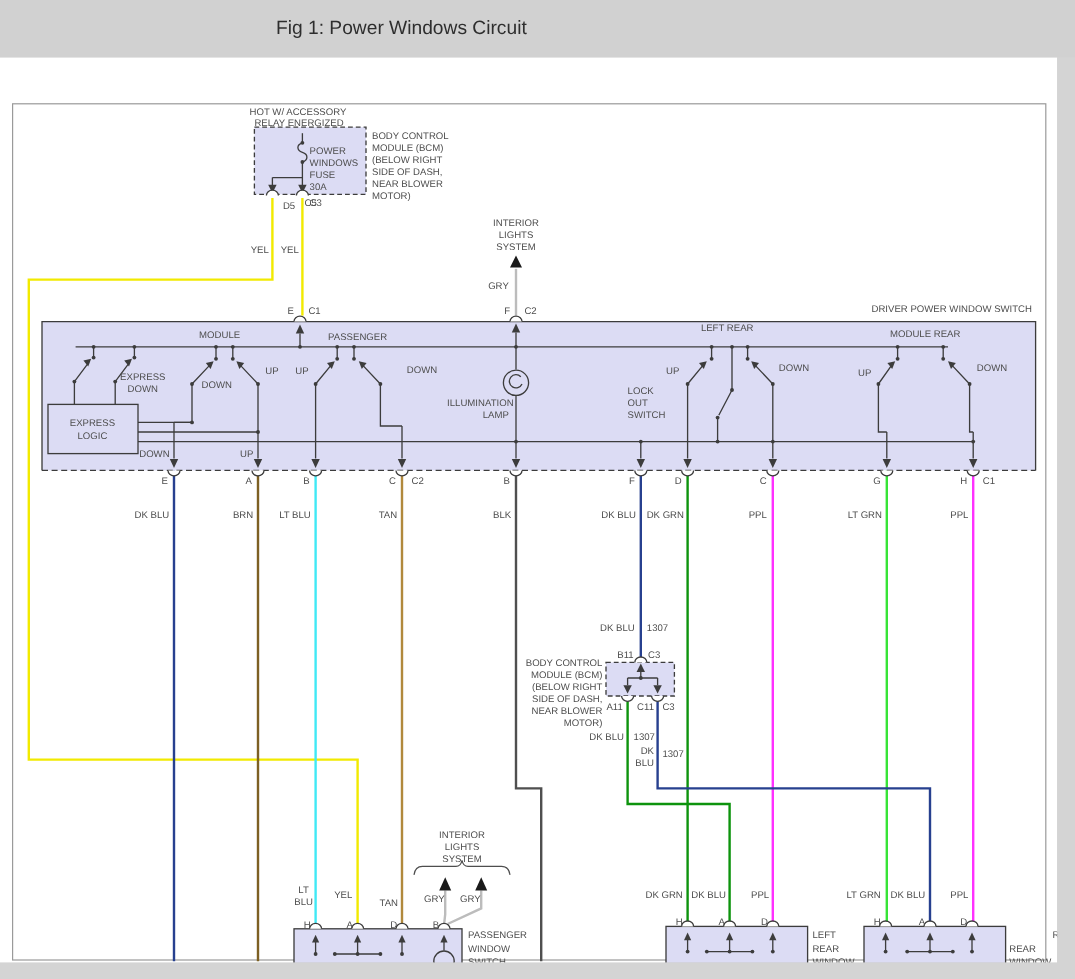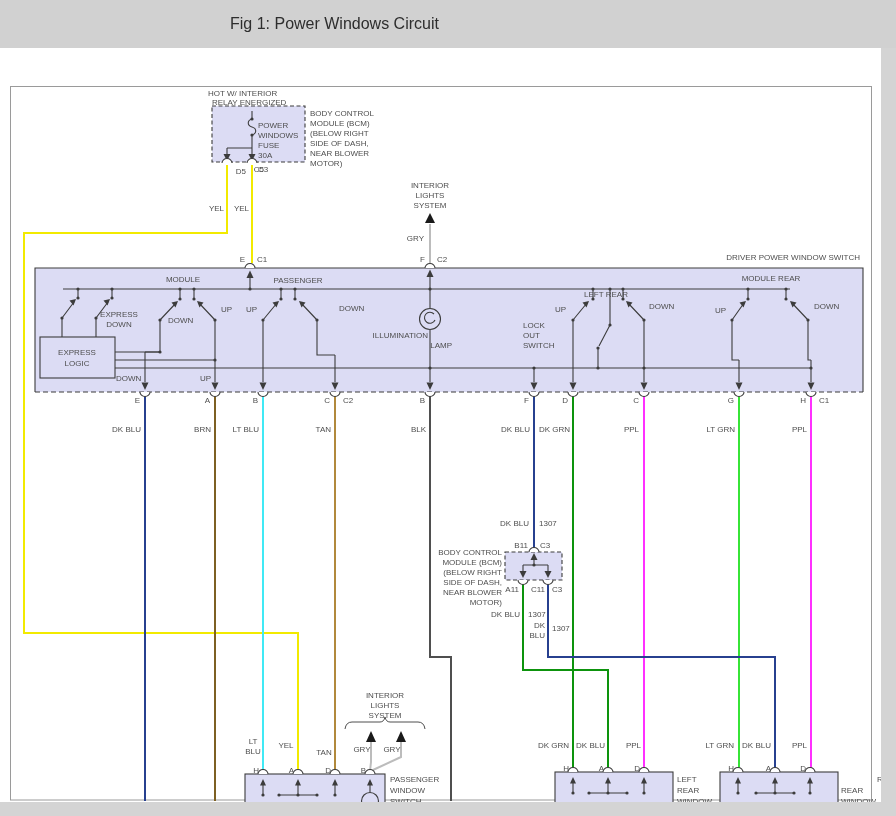--- a/index.html
+++ b/index.html
@@ -249,21 +249,21 @@
     <circle cx="794" cy="793" r="1.6" fill="#3c3c3c" stroke="none"></circle>
     <circle cx="738" cy="793" r="1.6" fill="#3c3c3c" stroke="none"></circle>
     <circle cx="810" cy="793" r="1.6" fill="#3c3c3c" stroke="none"></circle>
     <path d="M733,772 A5,4.5 0 0 1 743,772" fill="#fff"></path>
     <path d="M770,772 A5,4.5 0 0 1 780,772" fill="#fff"></path>
     <path d="M805,772 A5,4.5 0 0 1 815,772" fill="#fff"></path>
   </g>
 </svg>
 
 <div id="labels">
-    <div class="lbl" style="left: 208px; top: 89px;">HOT W/ INTERIOR</div>
+    <div class="lbl" style="left: 208px; top: 89px;">HOT W/ ACCESSORY</div>
     <div class="lbl" style="left: 212px; top: 98px;">RELAY ENERGIZED</div>
     <div class="lbl" style="left: 258px; top: 121px;">POWER</div>
     <div class="lbl" style="left: 258px; top: 131px;">WINDOWS</div>
     <div class="lbl" style="left: 258px; top: 141px;">FUSE</div>
     <div class="lbl" style="left: 258px; top: 151px;">30A</div>
     <div class="lbl" style="left: 310px; top: 109px;">BODY CONTROL</div>
     <div class="lbl" style="left: 310px; top: 119px;">MODULE (BCM)</div>
     <div class="lbl" style="left: 310px; top: 129px;">(BELOW RIGHT</div>
     <div class="lbl" style="left: 310px; top: 139px;">SIDE OF DASH,</div>
     <div class="lbl" style="left: 310px; top: 149px;">NEAR BLOWER</div>
@@ -277,36 +277,36 @@
     <div class="lbl" style="left: 430px; top: 191px; transform: translateX(-50%);">LIGHTS</div>
     <div class="lbl" style="left: 430px; top: 201px; transform: translateX(-50%);">SYSTEM</div>
     <div class="lbl" style="left: 424px; top: 234px; transform: translateX(-100%);">GRY</div>
     <div class="lbl" style="left: 245px; top: 255px; transform: translateX(-100%);">E</div>
     <div class="lbl u" style="left: 257px; top: 255px;">C1</div>
     <div class="lbl" style="left: 425px; top: 255px; transform: translateX(-100%);">F</div>
     <div class="lbl u" style="left: 437px; top: 255px;">C2</div>
     <div class="lbl" style="left: 860px; top: 253px; transform: translateX(-100%);">DRIVER POWER WINDOW SWITCH</div>
     <div class="lbl" style="left: 183px; top: 275px; transform: translateX(-50%);">MODULE</div>
     <div class="lbl" style="left: 298px; top: 276px; transform: translateX(-50%);">PASSENGER</div>
-    <div class="lbl" style="left: 606px; top: 290px; transform: translateX(-50%);">LEFT REAR</div>
+    <div class="lbl" style="left: 606px; top: 269px; transform: translateX(-50%);">LEFT REAR</div>
     <div class="lbl" style="left: 771px; top: 274px; transform: translateX(-50%);">MODULE REAR</div>
     <div class="lbl" style="left: 119px; top: 310px; transform: translateX(-50%);">EXPRESS</div>
     <div class="lbl" style="left: 119px; top: 320px; transform: translateX(-50%);">DOWN</div>
     <div class="lbl" style="left: 77px; top: 348px; transform: translateX(-50%);">EXPRESS</div>
     <div class="lbl" style="left: 77px; top: 359px; transform: translateX(-50%);">LOGIC</div>
     <div class="lbl" style="left: 168px; top: 316px;">DOWN</div>
     <div class="lbl" style="left: 221px; top: 305px;">UP</div>
     <div class="lbl" style="left: 246px; top: 305px;">UP</div>
     <div class="lbl" style="left: 339px; top: 304px;">DOWN</div>
     <div class="lbl" style="left: 555px; top: 305px;">UP</div>
     <div class="lbl" style="left: 649px; top: 302px;">DOWN</div>
     <div class="lbl" style="left: 715px; top: 306px;">UP</div>
     <div class="lbl" style="left: 814px; top: 302px;">DOWN</div>
     <div class="lbl" style="left: 428px; top: 331px; transform: translateX(-100%);">ILLUMINATION</div>
-    <div class="lbl" style="left: 452px; top: 341px; transform: translateX(-100%); text-align: right;">LAMP</div>
+    <div class="lbl" style="left: 424px; top: 341px; transform: translateX(-100%); text-align: right;">LAMP</div>
     <div class="lbl" style="left: 523px; top: 321px;">LOCK</div>
     <div class="lbl" style="left: 523px; top: 331px;">OUT</div>
     <div class="lbl" style="left: 523px; top: 341px;">SWITCH</div>
     <div class="lbl" style="left: 116px; top: 374px;">DOWN</div>
     <div class="lbl" style="left: 200px; top: 374px;">UP</div>
     <div class="lbl" style="left: 140px; top: 396px; transform: translateX(-100%);">E</div>
     <div class="lbl" style="left: 210px; top: 396px; transform: translateX(-100%);">A</div>
     <div class="lbl" style="left: 258px; top: 396px; transform: translateX(-100%);">B</div>
     <div class="lbl" style="left: 330px; top: 396px; transform: translateX(-100%);">C</div>
     <div class="lbl u" style="left: 343px; top: 396px;">C2</div>

